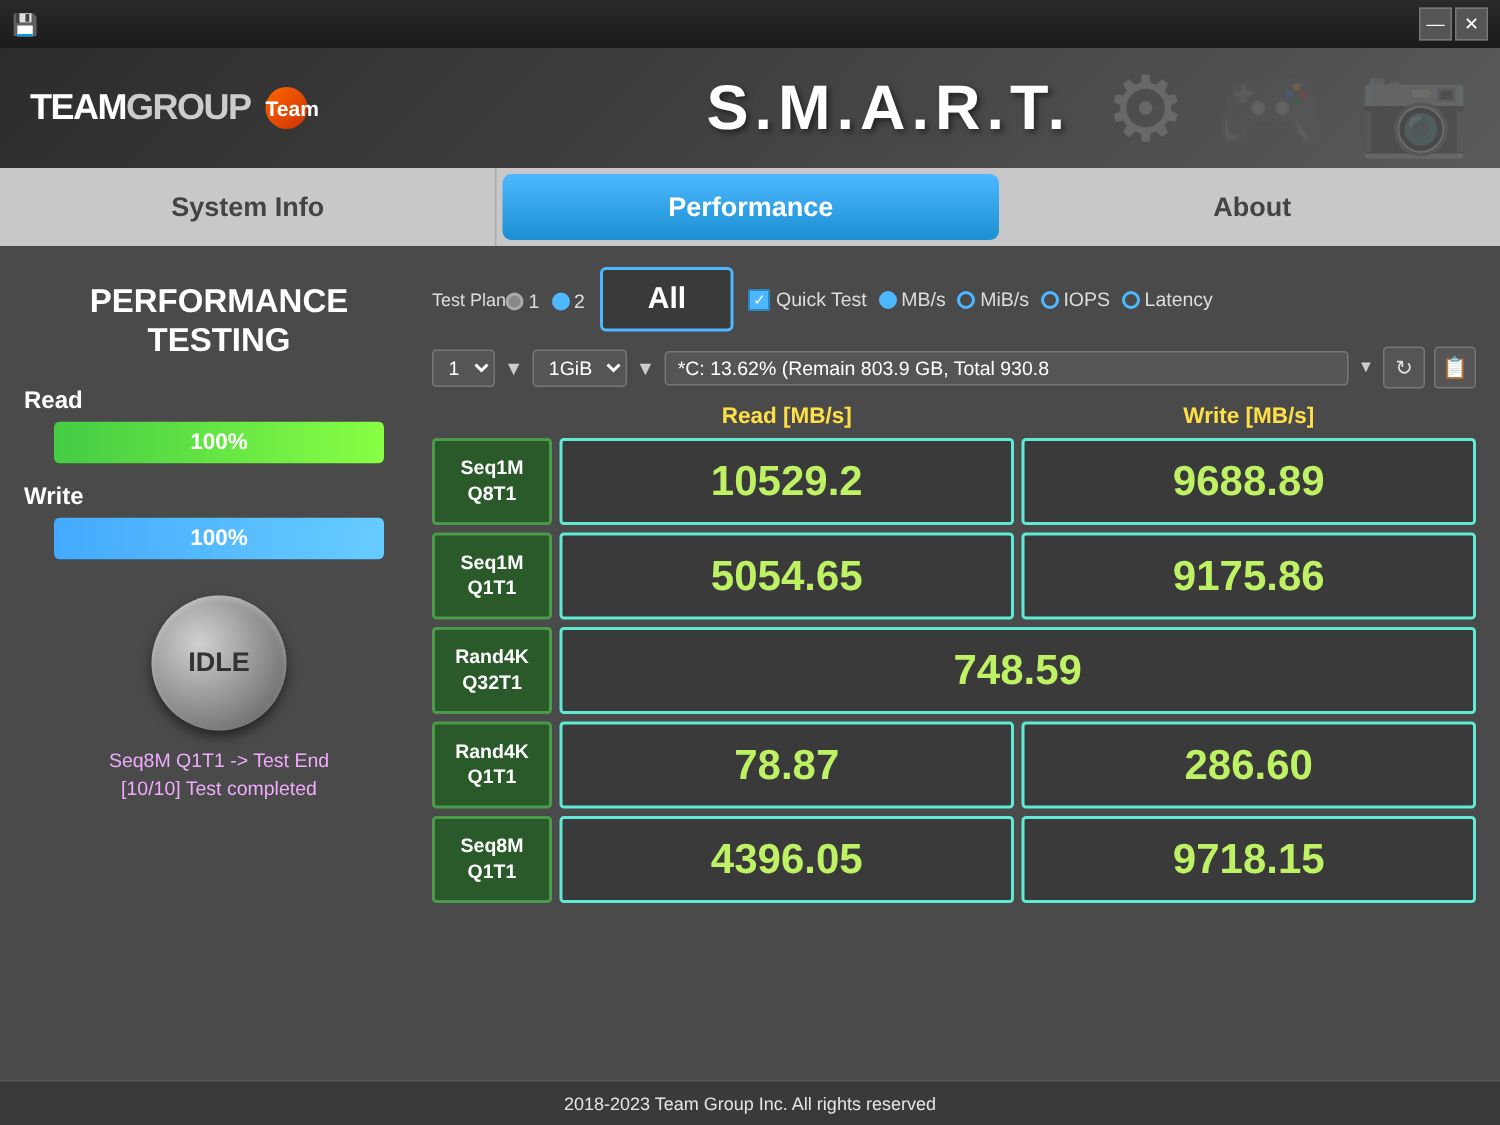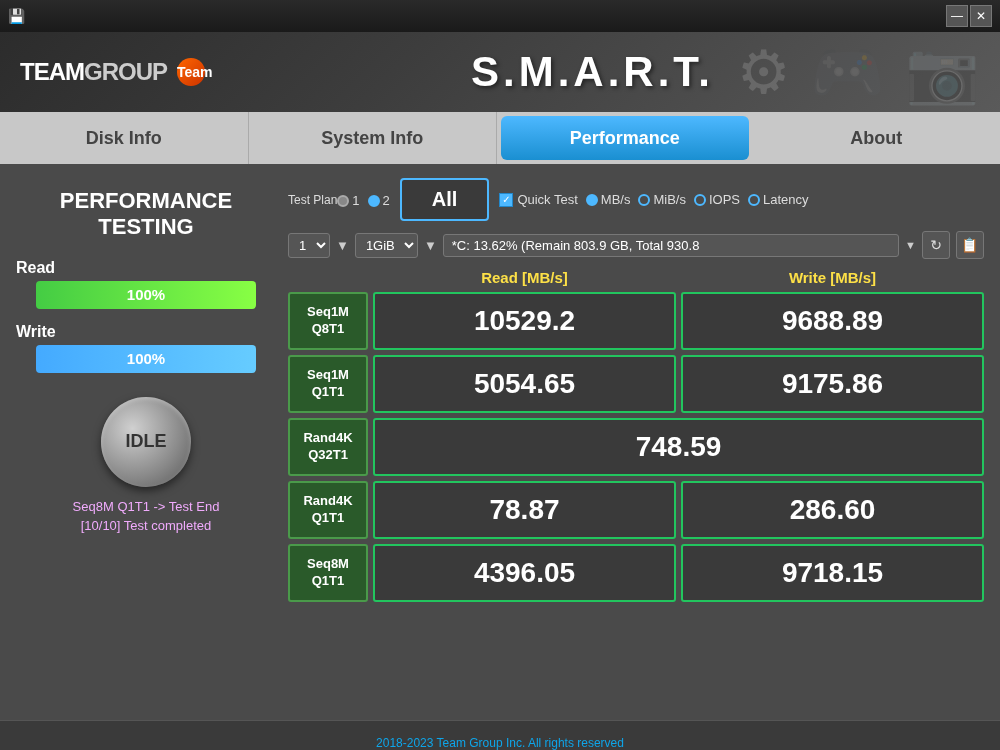--- a/index.html
+++ b/index.html
@@ -366,39 +366,39 @@
       align-items: center;
       justify-content: center;
       text-align: center;
       padding: 4px;
       border-radius: 3px;
       line-height: 1.3;
     }
     .result-value {
       flex: 1;
       background: #3a3a3a;
-      border: 2px solid #22c55e;
-      color: #ffffff;
+      border: 2px solid #5eead4;
+      color: #bef264;
       font-size: 28px;
       font-weight: bold;
       display: flex;
       align-items: center;
       justify-content: center;
       border-radius: 3px;
       height: 58px;
     }
 
     
     .footer {
       background: #3a3a3a;
       height: 30px;
       display: flex;
-      align-items: flex-end;
+      align-items: center;
       justify-content: center;
-      color: #0ea5e9;
+      color: #e5e5e5;
       font-size: 12px;
       border-top: 1px solid #555;
     }
 
     .logo-team-text {
       font-size: 24px;
       font-weight: 900;
       color: white;
       letter-spacing: -1px;
     }
@@ -442,23 +442,20 @@
   </div>
   <div class="header-title">S.M.A.R.T.</div>
   <div class="header-bg-icons">
     <span>⚙</span>
     <span>🎮</span>
     <span>📷</span>
   </div>
 </div>
 
 <div class="nav-tabs">
-  <div class="nav-tab">
-    <span>Disk Info</span>
-  </div>
   <div class="nav-tab">
     <span>System Info</span>
   </div>
   <div class="nav-tab active">
     <span>Performance</span>
   </div>
   <div class="nav-tab">
     <span>About</span>
   </div>
 </div>

